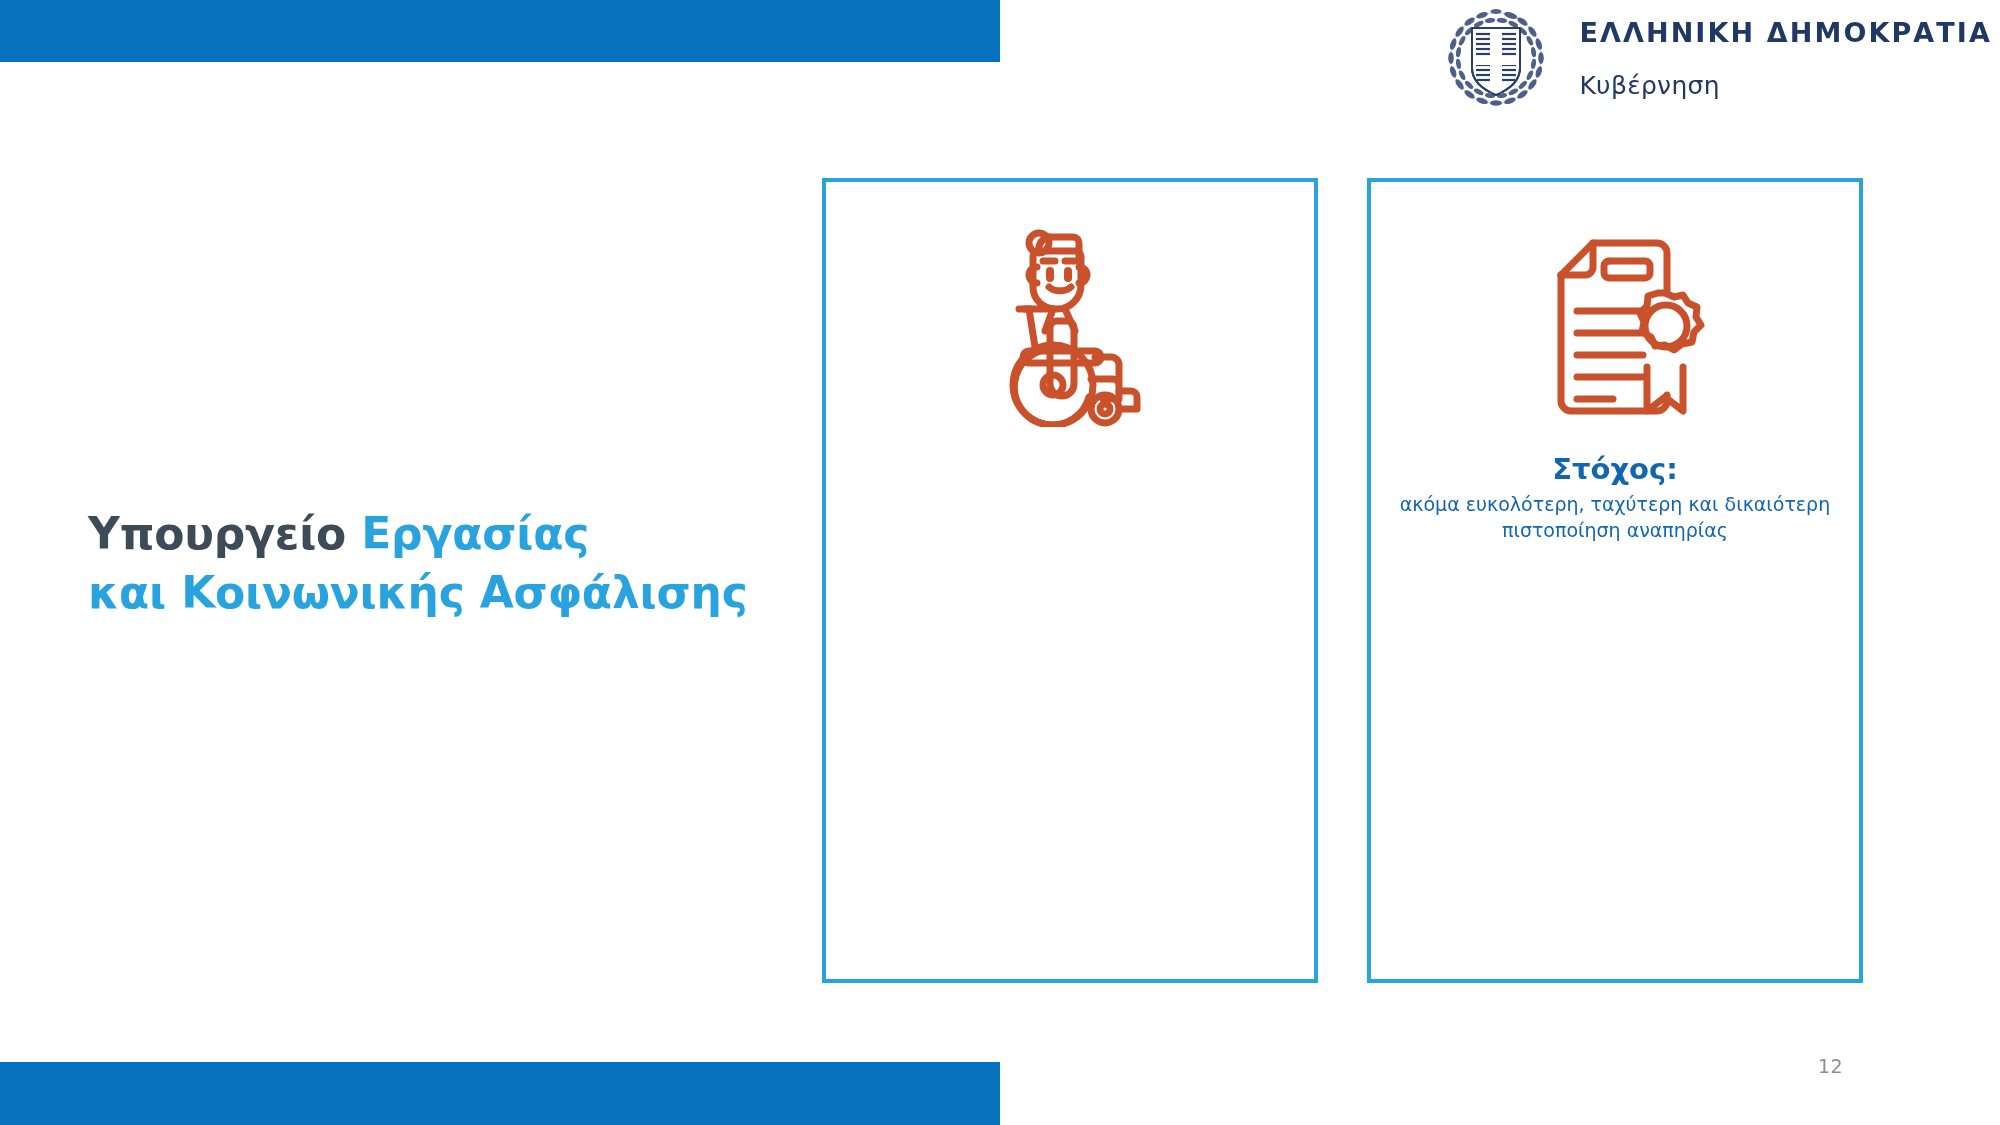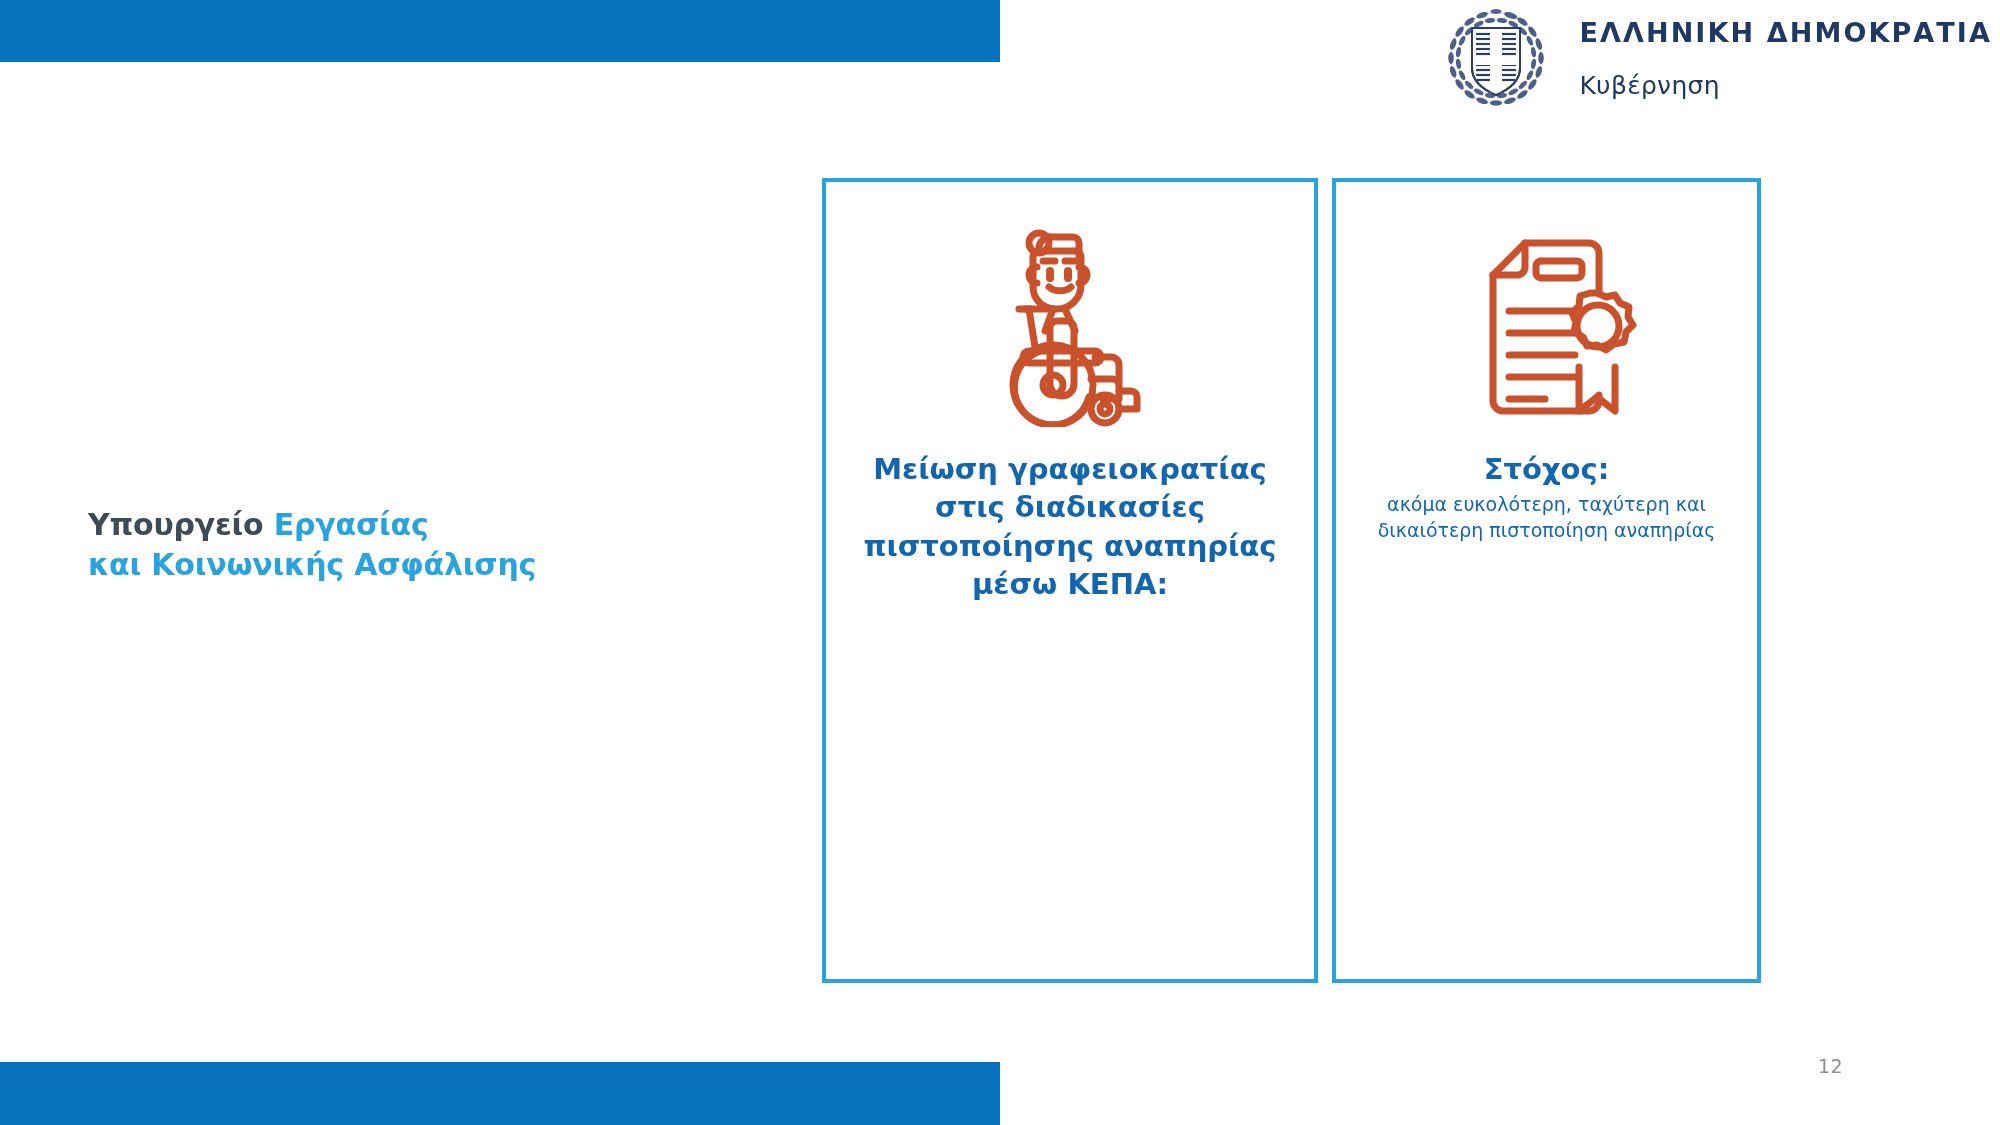--- a/index.html
+++ b/index.html
@@ -55,39 +55,39 @@
     color:#1F3864;
     white-space:nowrap;
   }
 
   
   #headline{
     position:absolute;
     left:88px;
     top:505px;
     width:680px;
-    font-size:30px;
+    font-size:44px;
     font-weight:700;
     line-height:1.33;
     letter-spacing:-0.2px;
   }
   #headline .dark{ color:#3D4A57; }
   #headline .accent{ color:#29A3DE; }
 
   
   .card{
     position:absolute;
     top:178px;
     height:805px;
     border:4px solid #29A3DE;
     box-sizing:border-box;
     background:#ffffff;
   }
   #card-1{ left:822px; width:496px; }
-  #card-2{ left:1332px; width:429px; }
+  #card-2{ left:1367px; width:496px; }
 
   .card-icon{
     position:absolute;
     left:0;
     right:0;
     top:40px;
     height:210px;
     display:flex;
     align-items:center;
     justify-content:center;
@@ -282,21 +282,20 @@
           <path d="M96 152 h22 a6 6 0 0 1 6 6 v14 h-16"></path>
 
           <circle cx="110" cy="182" r="14"></circle>
           <circle cx="110" cy="182" r="5"></circle>
 
           <path d="M124 164 h12 a6 6 0 0 1 6 6 v12 h-16"></path>
         </g>
       </svg>
     </div>
     <div class="card-body">
-      <p class="card-title">Μείωση γραφειοκρατίας στις διαδικασίες πιστοποίησης αναπηρίας μέσω ΚΕΠΑ:</p>
     </div>
   </div>
 
   <div class="card" id="card-2">
     <div class="card-icon">
       <svg width="200" height="200" viewBox="0 0 200 200" xmlns="http://www.w3.org/2000/svg" aria-hidden="true">
         <g fill="none" stroke="#C9512B" stroke-width="7" stroke-linecap="round" stroke-linejoin="round">
 
           <path d="M46 48 L78 16 H142 a10 10 0 0 1 10 10 V64"></path>
           <path d="M46 48 V174 a10 10 0 0 0 10 10 H142 a10 10 0 0 0 10 -10 V168"></path>

